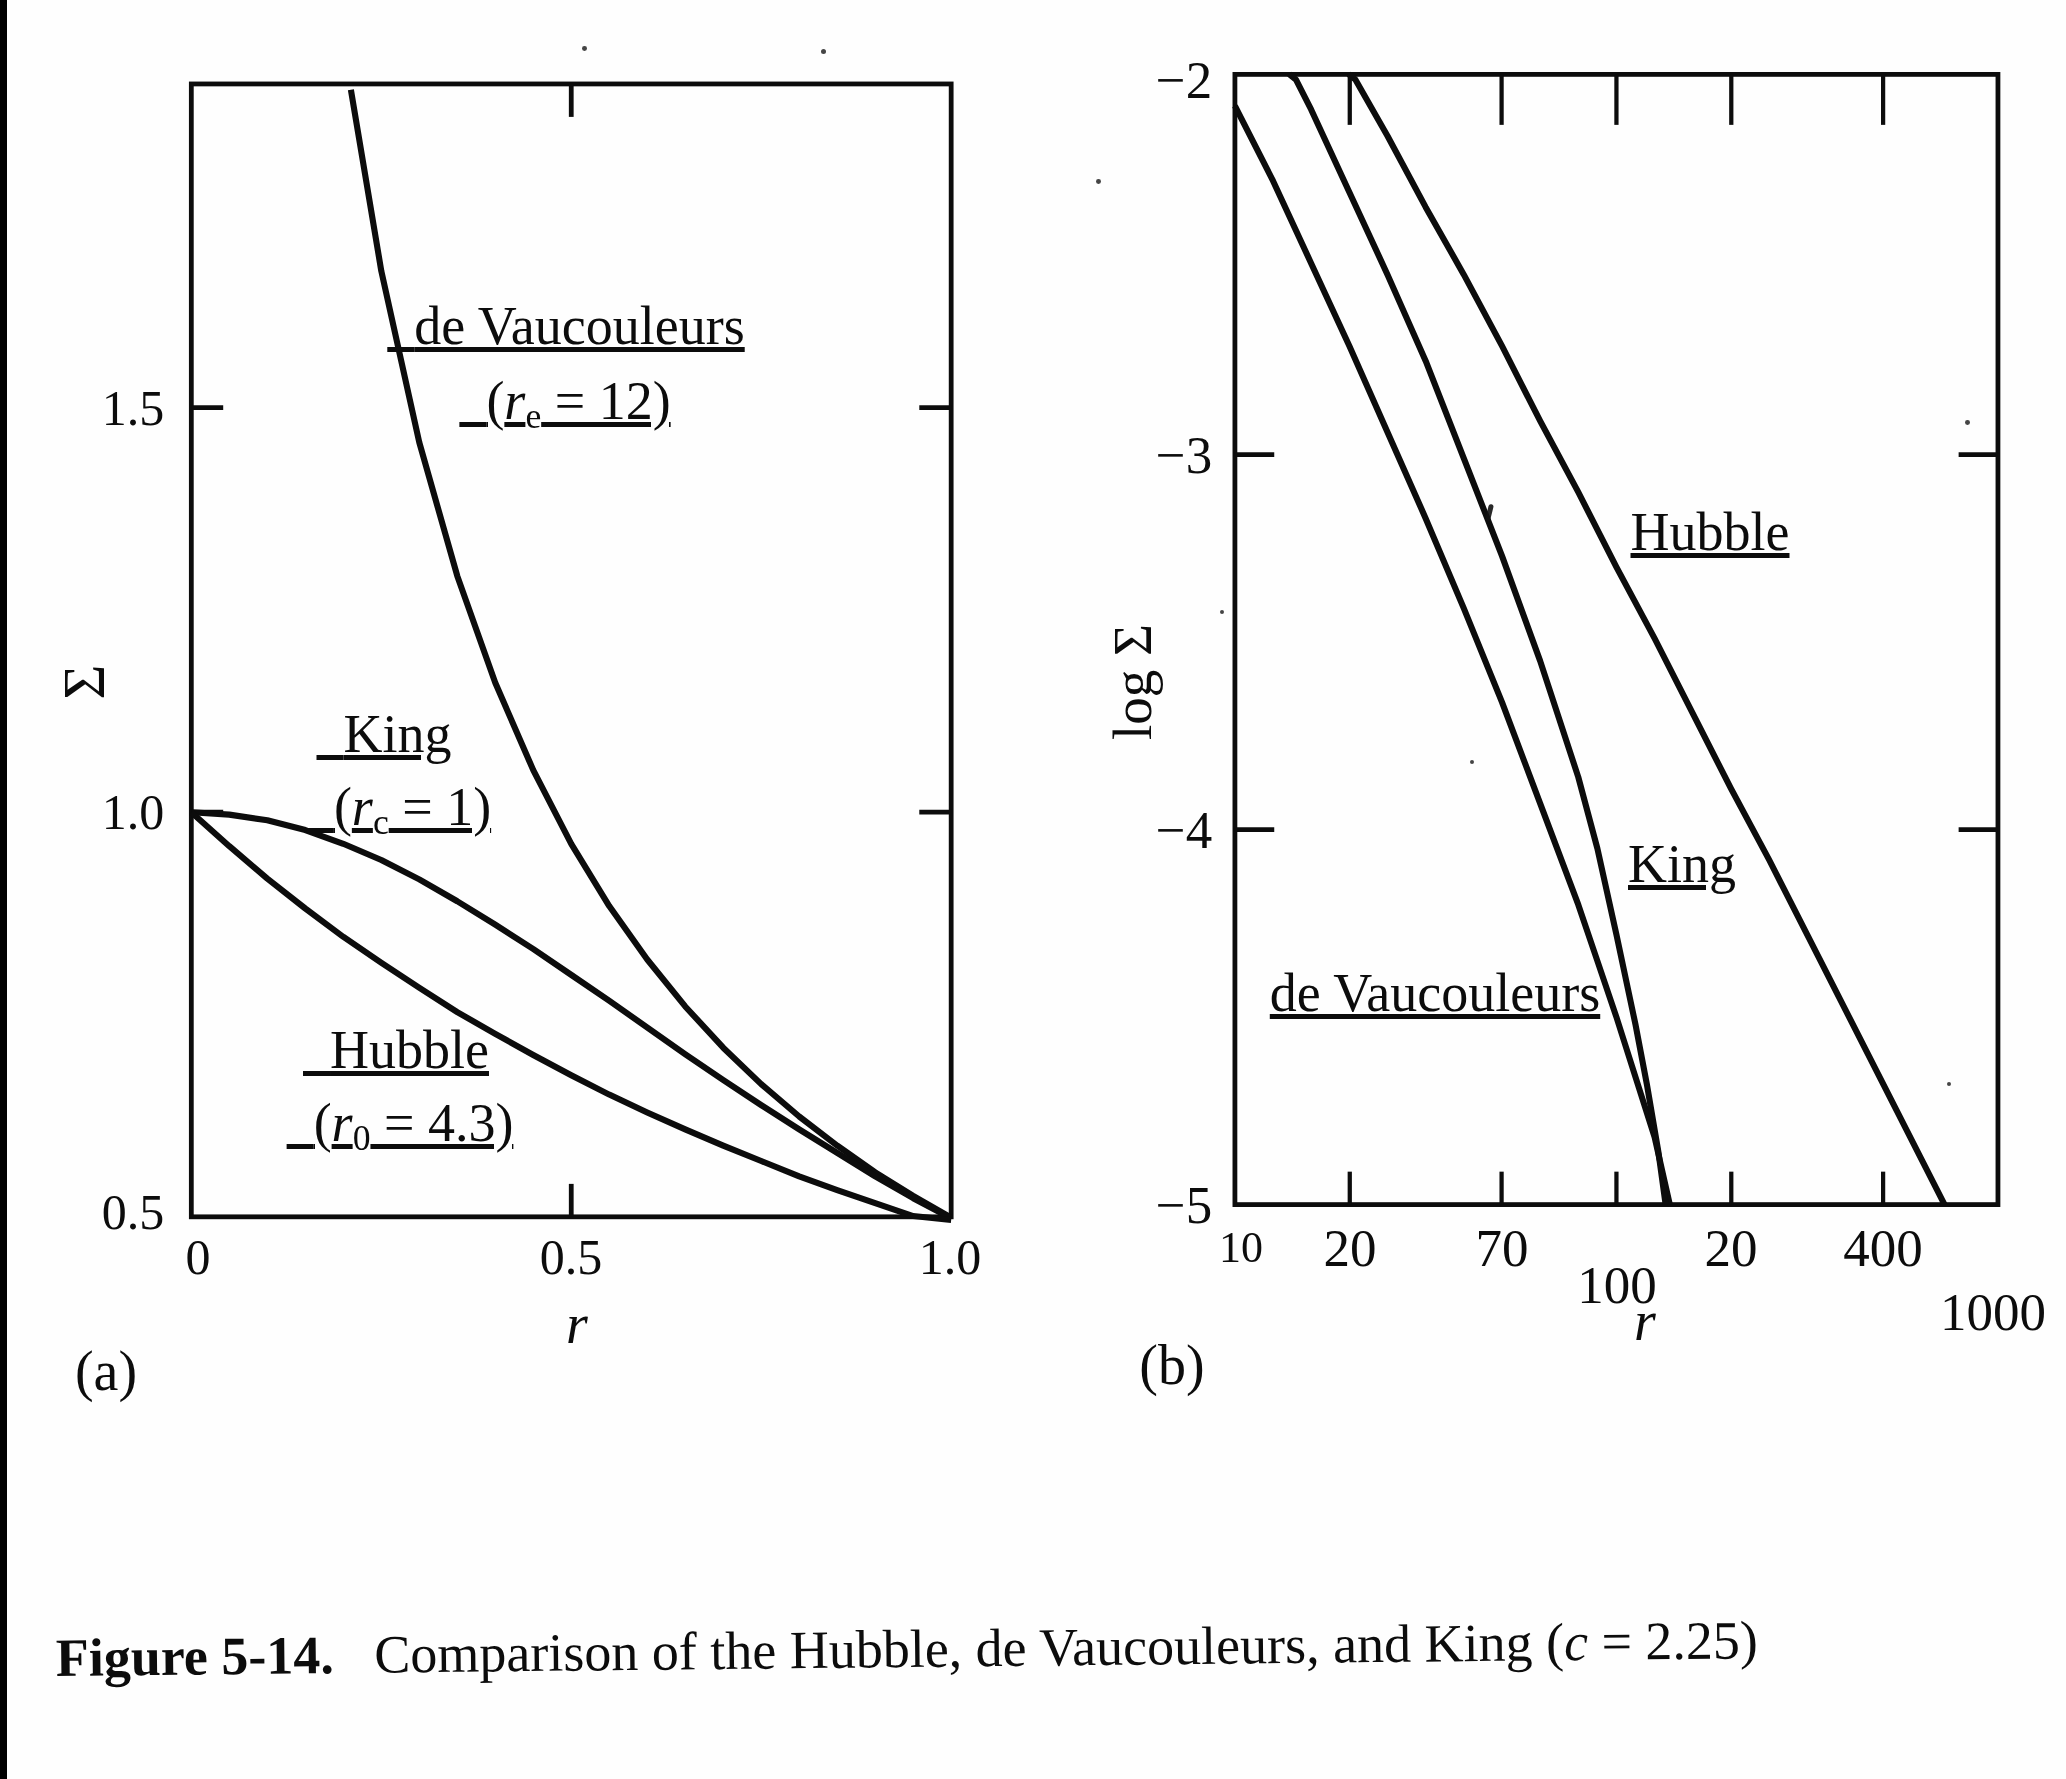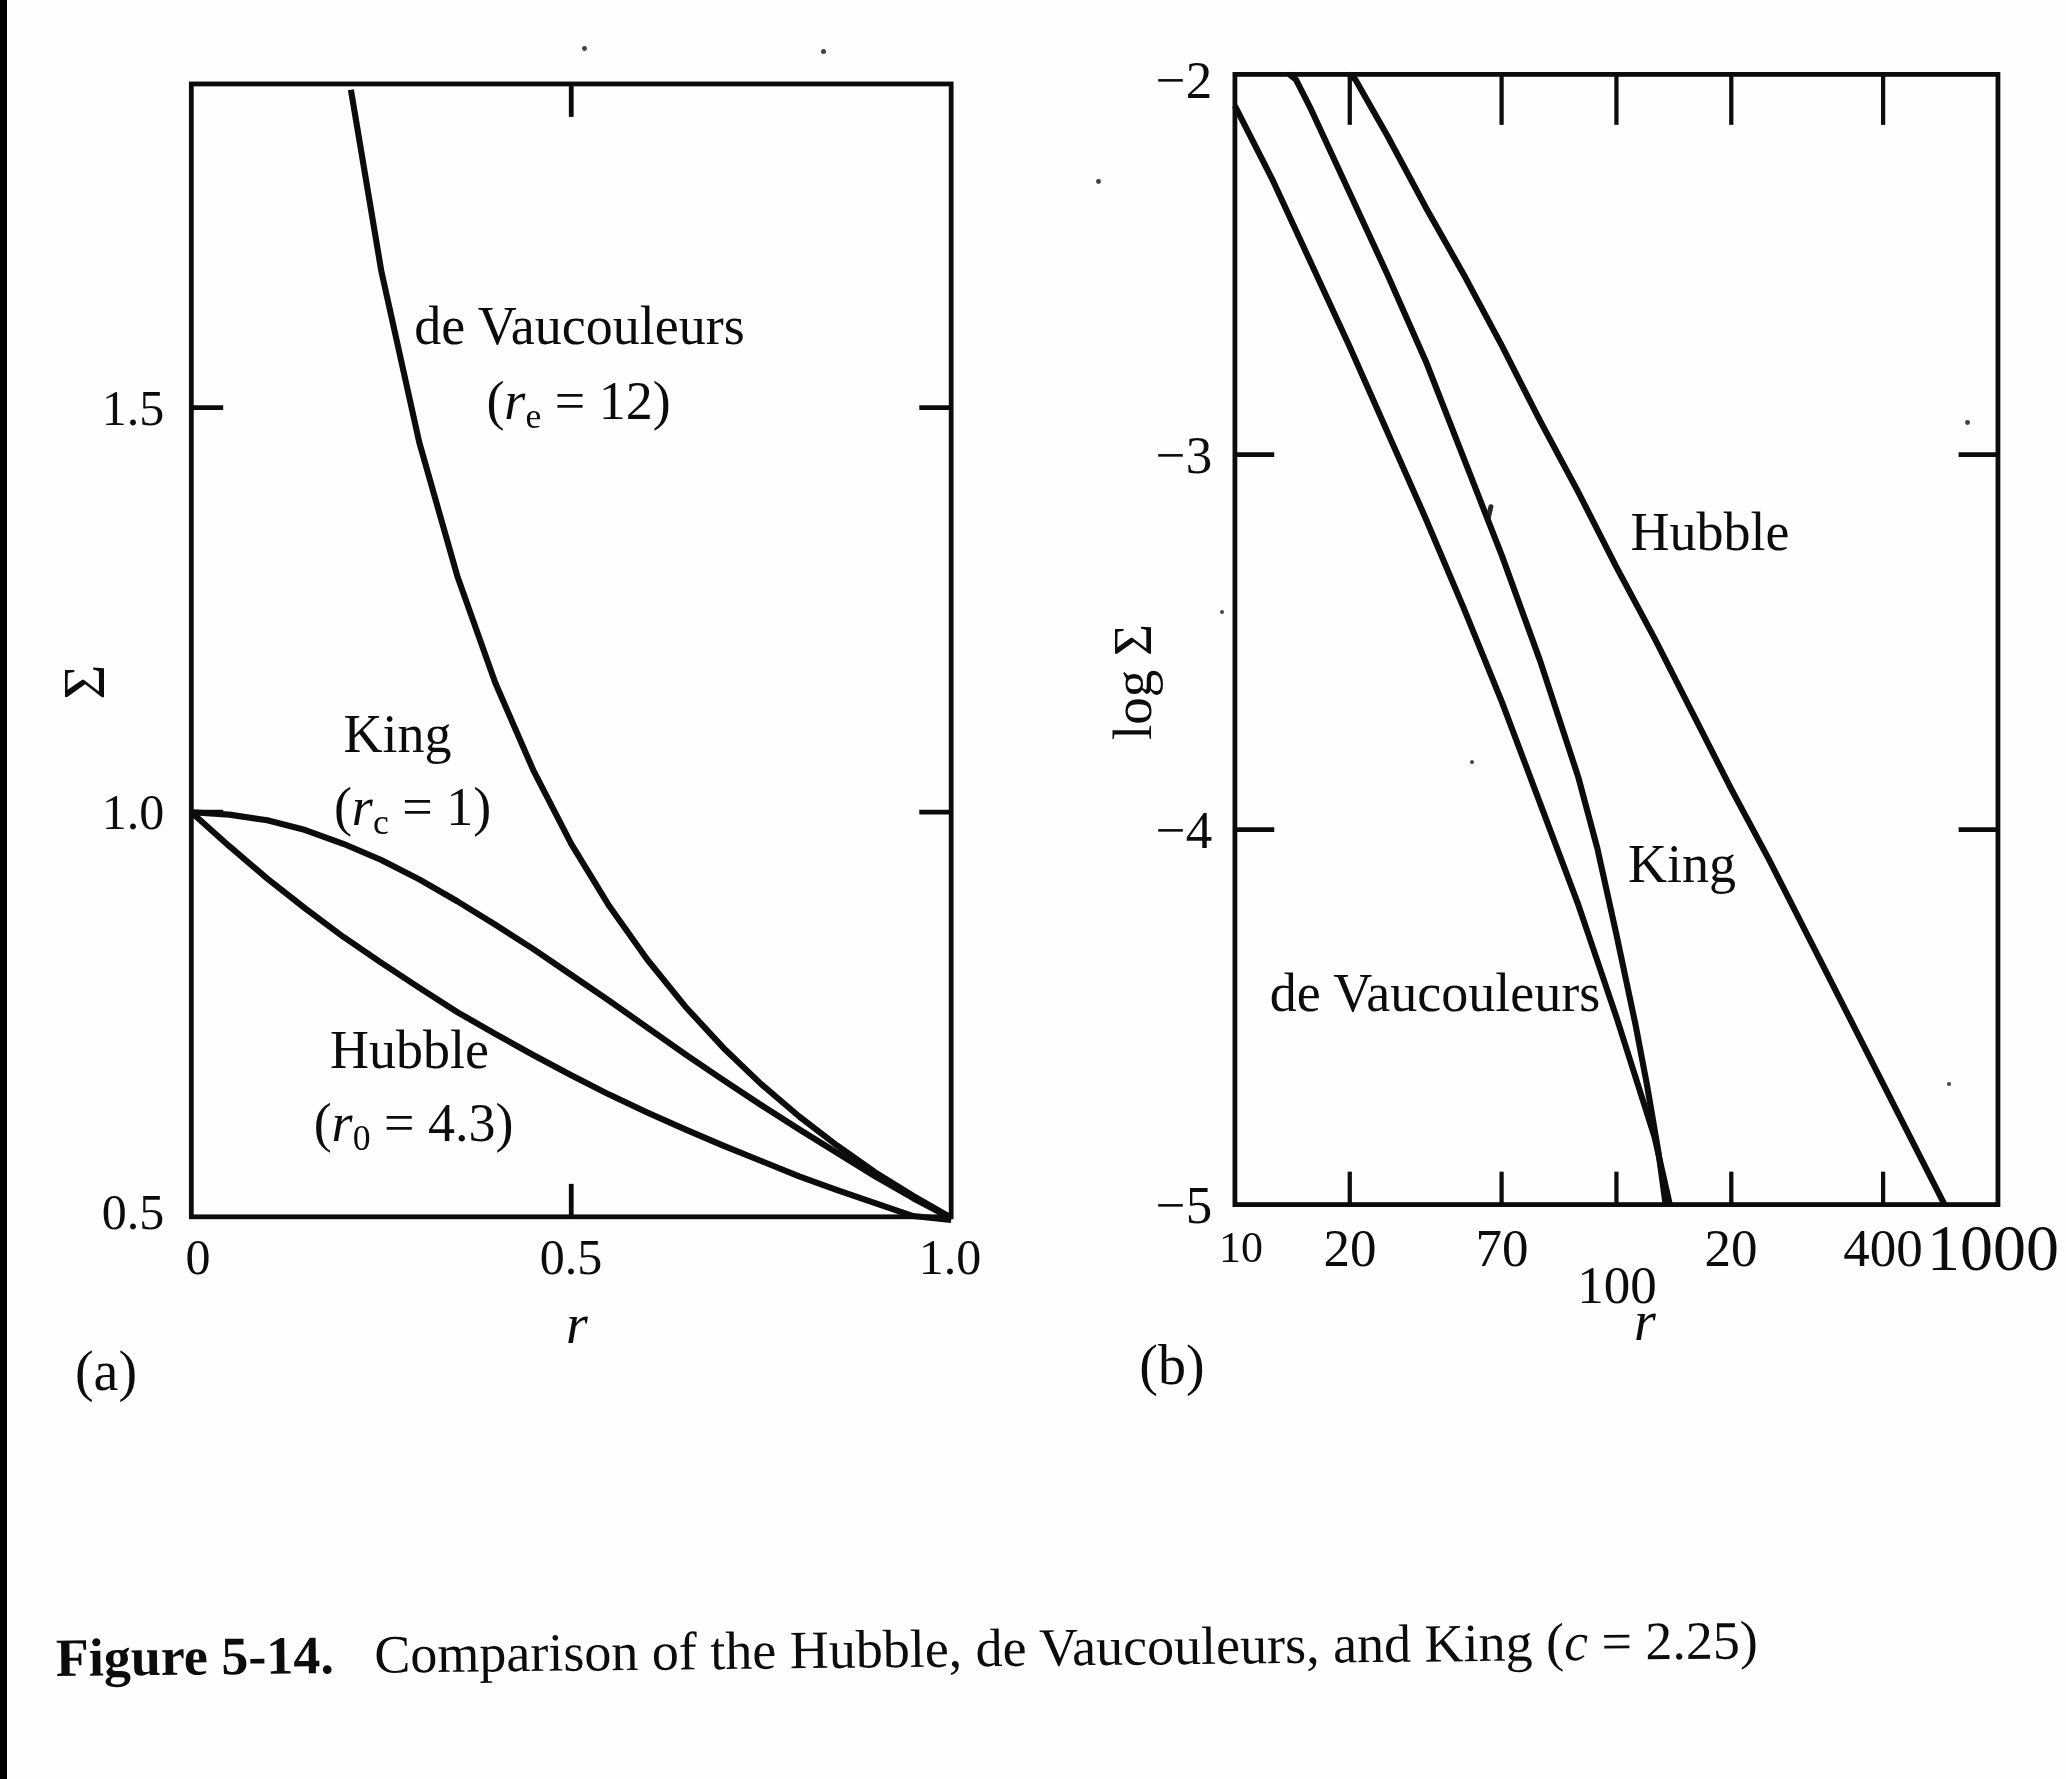--- a/index.html
+++ b/index.html
@@ -10,21 +10,21 @@
     font-family:"Liberation Serif","DejaVu Serif",serif;
   }
   #plot-canvas{position:absolute;left:0;top:0;}
   .t-label{
     position:absolute;transform:translate(-50%,-50%);
     font-size:50px;white-space:pre;line-height:1;
   }
   .t-label.big{font-size:56px;}
   .clabel{
     position:absolute;transform:translate(-50%,-50%);
-    font-size:54px;white-space:pre;line-height:1;text-align:left;
+    font-size:54px;white-space:pre;line-height:1;text-align:left;text-decoration:underline;
   }
   .rotlabel{
     position:absolute;transform:translate(-50%,-50%) rotate(-90deg);
     font-size:55px;white-space:pre;line-height:1;
   }
   .vr{font-style:italic;}
   sub{font-size:66%;line-height:0;vertical-align:-0.25em;}
   .caption{
     position:absolute;left:54px;top:1483px;width:1987px;
     font-size:54px;line-height:70px;
@@ -140,14 +140,14 @@
 <div class="t-label" style="font-size: 53px; left: 1184px; top: 80px;">−2</div>
 <div class="t-label" style="font-size: 53px; left: 1184px; top: 455px;">−3</div>
 <div class="t-label" style="font-size: 53px; left: 1184px; top: 830px;">−4</div>
 <div class="t-label" style="font-size: 53px; left: 1184px; top: 1205px;">−5</div>
 <div class="t-label" style="font-size: 44px; left: 1241px; top: 1248px;">10</div>
 <div class="t-label" style="font-size: 53px; left: 1350px; top: 1248px;">20</div>
 <div class="t-label" style="font-size: 53px; left: 1502px; top: 1248px;">70</div>
 <div class="t-label" style="font-size: 53px; left: 1617px; top: 1248px; margin-top: 37px;">100</div>
 <div class="t-label" style="font-size: 53px; left: 1731px; top: 1248px;">20</div>
 <div class="t-label" style="font-size: 53px; left: 1883px; top: 1248px;">400</div>
-<div class="t-label" style="font-size: 66px; left: 1993px; top: 1248px;">1000</div>
+<div class="t-label" style="font-size: 53px; left: 1993px; top: 1312px;">1000</div>
 
 
 </body></html>

